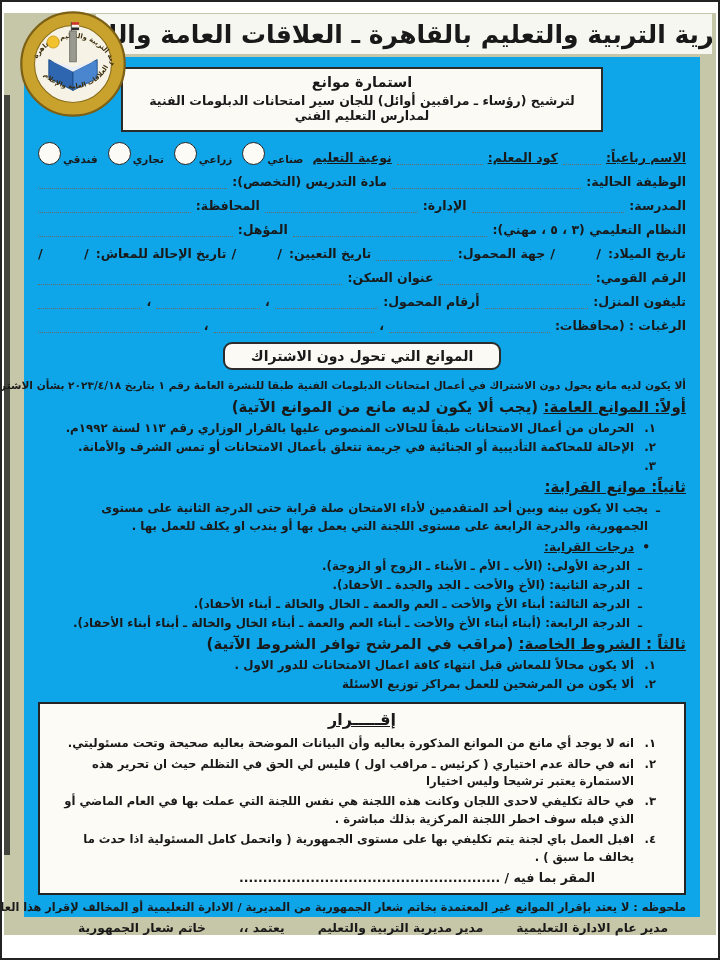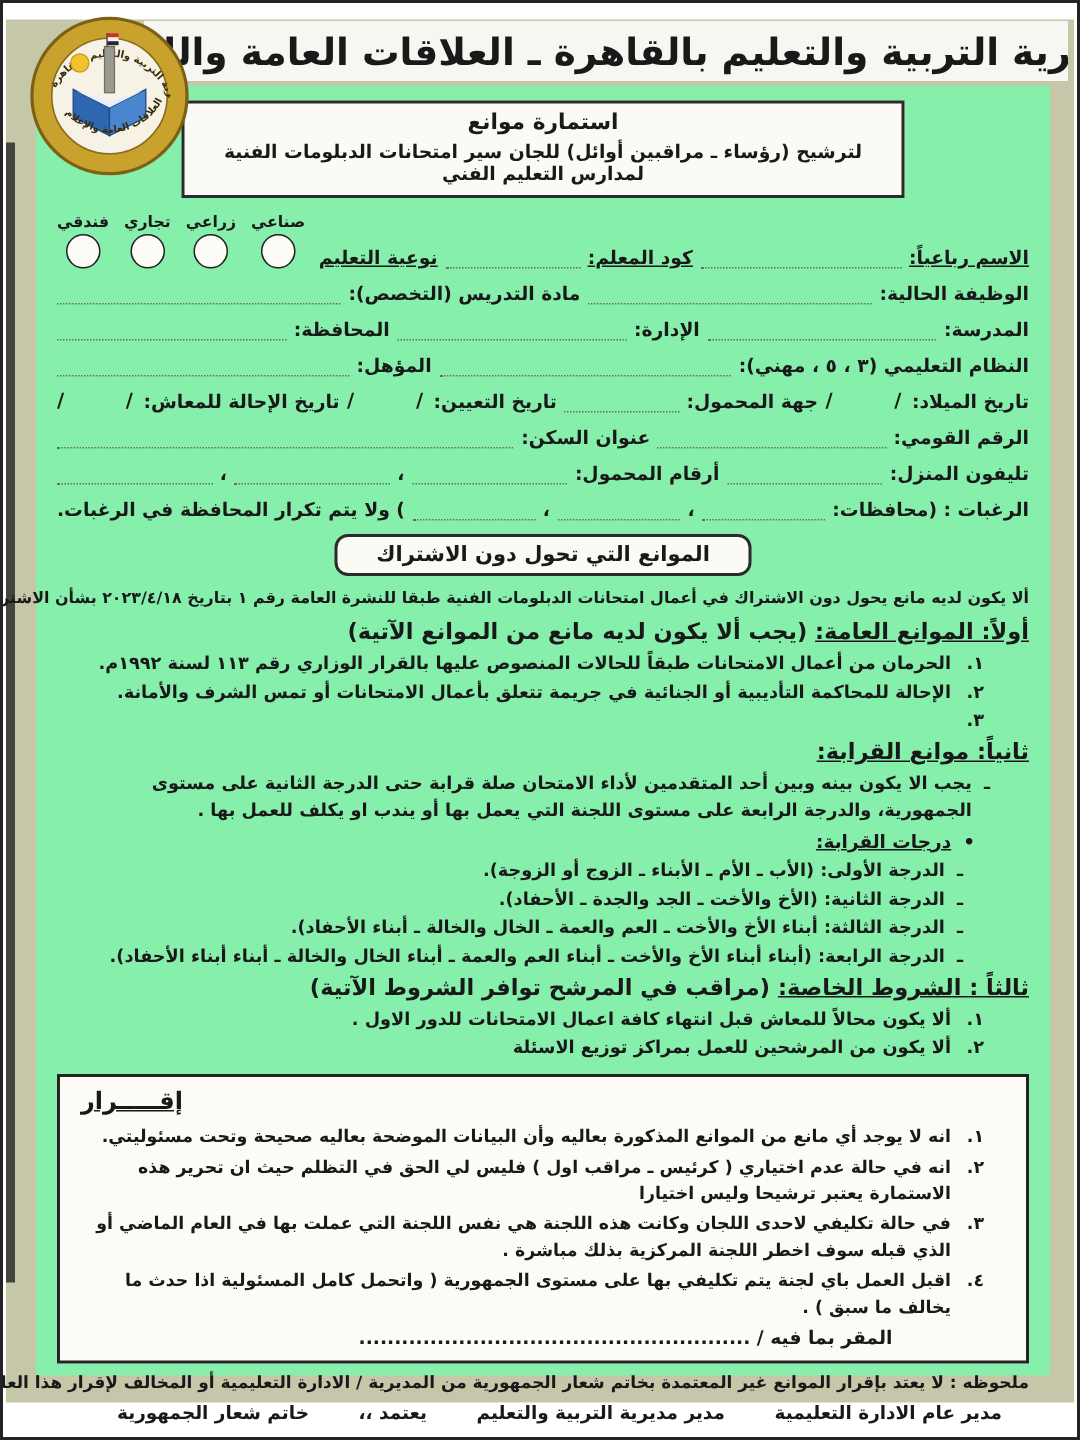--- a/index.html
+++ b/index.html
@@ -6,53 +6,53 @@
   body{width:720px;height:960px;position:relative;background:#ffffff;overflow:hidden;
        font-family:"DejaVu Sans",sans-serif;color:#191919;}
   .frame{position:absolute;inset:0;border:2px solid #232323;pointer-events:none;z-index:50;}
   .khaki{position:absolute;left:4px;right:4px;top:13px;bottom:25px;background:#c6c7a8;}
   .leftstrip{position:absolute;left:4px;top:95px;width:6px;height:760px;background:#44443e;}
   .titlebar{position:absolute;left:96px;right:8px;top:14px;height:40px;background:#f7f7f1;
             display:flex;align-items:center;justify-content:center;direction:rtl;
             font-weight:bold;font-size:25px;white-space:nowrap;overflow:hidden;letter-spacing:-0.5px;}
   .logo{position:absolute;left:18px;top:4px;width:110px;height:120px;z-index:10;}
 
-  .paper{position:absolute;left:24px;top:57px;width:676px;height:860px;background:#86efac;
+  .paper{position:absolute;left:24px;top:57px;width:676px;height:860px;background:#0ea5e9;
          direction:rtl;padding:6px 14px;box-sizing:border-box;font-weight:bold;}
 
   .introbox{width:72%;margin:4px auto 10px auto;border:2px solid #2b2b2b;text-align:center;
             padding:5px 6px 7px 6px;background:#fbfaf4;}
   .introbox .t1{font-size:14.5px;}
   .introbox .t2{font-size:12.5px;margin-top:3px;}
 
   .frow{display:flex;align-items:flex-end;gap:5px;font-size:12.5px;margin-bottom:9px;}
   .flabel{white-space:nowrap;}
   .u{text-decoration:underline;}
   .blank{border-bottom:1.5px dotted #6b6b66;height:14px;}
   .grow{flex:1 1 40px;} .w90{width:90px;} .w110{width:110px;}
   .slash{white-space:pre;font-size:13px;letter-spacing:2px;}
 
   .etypes{display:flex;gap:10px;margin-right:4px;align-items:flex-end;}
-  .etype{display:flex;flex-direction:column;align-items:center;gap:2px;}
+  .etype{display:flex;flex-direction:row;align-items:flex-end;gap:2px;}
   .etlabel{font-size:10.5px;}
   .circle{width:21px;height:21px;border:1.8px solid #222;border-radius:50%;background:#fcfbf5;}
 
   .obstitle{width:fit-content;margin:8px auto 9px auto;border:2px solid #2b2b2b;border-radius:9px;
             padding:4px 26px;font-size:14px;text-align:center;background:#fbfaf4;}
 
   .para1{font-size:10.6px;white-space:nowrap;margin-bottom:7px;}
   .sechead{font-size:15px;margin:3px 0 4px 0;}
   .li{display:flex;gap:7px;padding-right:30px;font-size:11.8px;line-height:1.45;margin-bottom:2px;}
   .li .num{min-width:15px;}
   .dli{display:flex;gap:8px;padding-right:44px;font-size:11.8px;line-height:1.45;margin-bottom:2px;}
   .dashrule{display:flex;gap:8px;padding-right:26px;padding-left:14px;font-size:11.8px;line-height:1.5;margin-bottom:4px;}
   .bullethead{display:flex;gap:8px;padding-right:36px;font-size:12.3px;margin:4px 0;}
 
   .declbox{border:2px solid #242424;margin-top:9px;padding:6px 14px 8px 14px;background:#fcfbf5;}
-  .decltitle{text-align:left;font-size:16px;text-decoration:underline;letter-spacing:1px;margin-bottom:6px;}
+  .decltitle{text-align:center;font-size:16px;text-decoration:underline;letter-spacing:1px;margin-bottom:6px;}
   .declhead{font-size:13px;text-decoration:underline;margin-bottom:5px;}
   .declbox .li{padding-right:14px;font-size:11.6px;line-height:1.5;margin-bottom:3px;}
   .signer{text-align:center;font-size:12.5px;margin-top:4px;padding-left:110px;}
 
   .note{font-size:11.3px;margin-top:6px;white-space:nowrap;}
   .sigs{display:flex;justify-content:space-between;align-items:center;font-size:12.3px;
         padding:7px 18px 0 40px;}
   .sig{white-space:nowrap;}
 </style>
 </head>
@@ -172,21 +172,20 @@
     <span class="blank grow"></span>
   </div>
 
   <div class="frow">
     <span class="flabel">الرغبات : (محافظات:</span>
     <span class="blank grow"></span>
     <span>،</span>
     <span class="blank grow"></span>
     <span>،</span>
     <span class="blank grow"></span>
-    <span class="flabel">) ولا يتم تكرار المحافظة في الرغبات.</span>
   </div>
 
   <div class="obstitle">الموانع التي تحول دون الاشتراك</div>
 
   <div class="para1">ألا يكون لديه مانع يحول دون الاشتراك في أعمال امتحانات الدبلومات الفنية طبقا للنشرة العامة رقم ١ بتاريخ ٢٠٢٣/٤/١٨ بشأن الاشتراك في أعمال الامتحانات.</div>
 
   <div class="sechead">
     <span class="u">أولاً: الموانع العامة:</span>
     <span>(يجب ألا يكون لديه مانع من الموانع الآتية)</span>
   </div>

